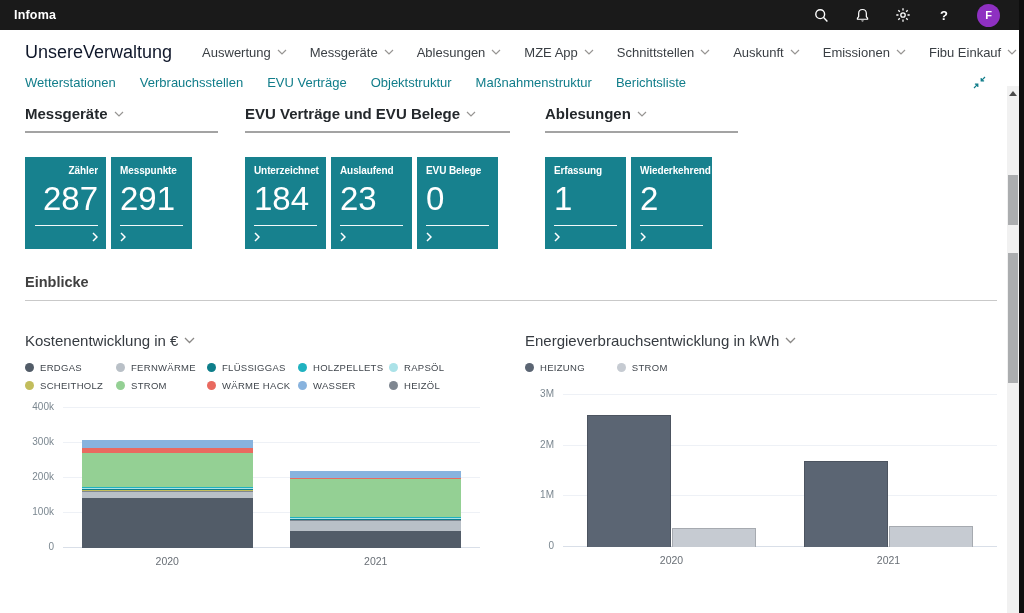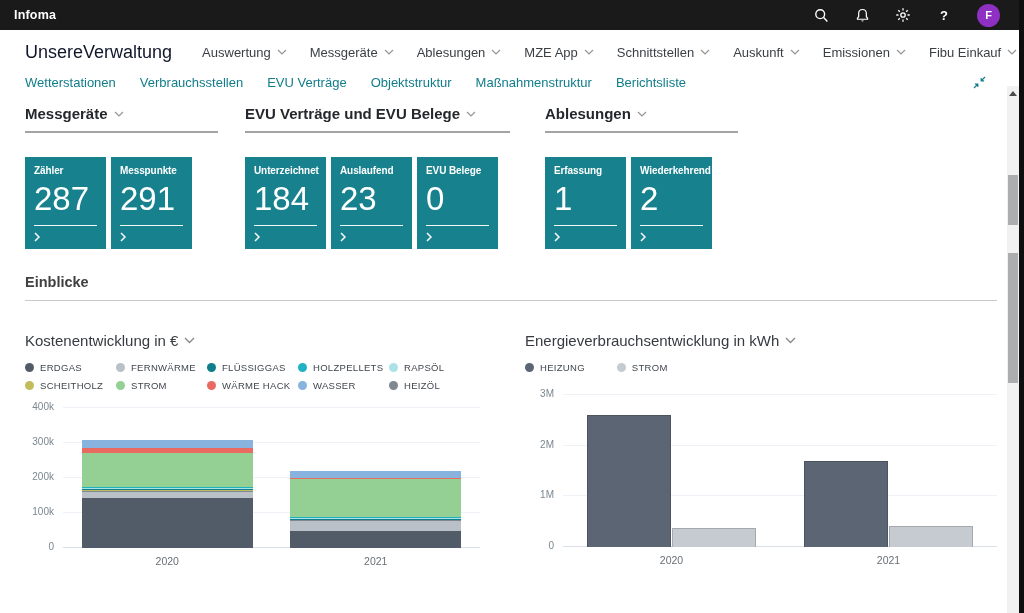--- a/index.html
+++ b/index.html
@@ -199,21 +199,21 @@
 <main>
   <div class="cue-row" id="cue-groups">
       <div class="cue-group cue-group-0">
         <div class="cue-title">
           <span>Messgeräte</span>
           <svg width="10" height="6" viewBox="0 0 10 6">
             <path d="M1 1l4 4 4-4" fill="none" stroke="#979593" stroke-width="1.2"></path>
           </svg>
         </div>
         <div class="tiles">
-          <div class="tile" style="background: rgb(23, 129, 142);">
+          <div class="tile" style="background: rgb(23, 129, 142); align-items: flex-end;">
             <span class="tile-label">Zähler</span>
             <span class="tile-value">287</span>
             <span class="tile-line"></span>
             <svg class="tile-chev" width="6" height="10" viewBox="0 0 6 10">
               <path d="M1 1l4 4-4 4" fill="none" stroke="#fff" stroke-width="1.5"></path>
             </svg>
           </div>
           <div class="tile" style="background: rgb(23, 129, 142);">
             <span class="tile-label">Messpunkte</span>
             <span class="tile-value">291</span>

